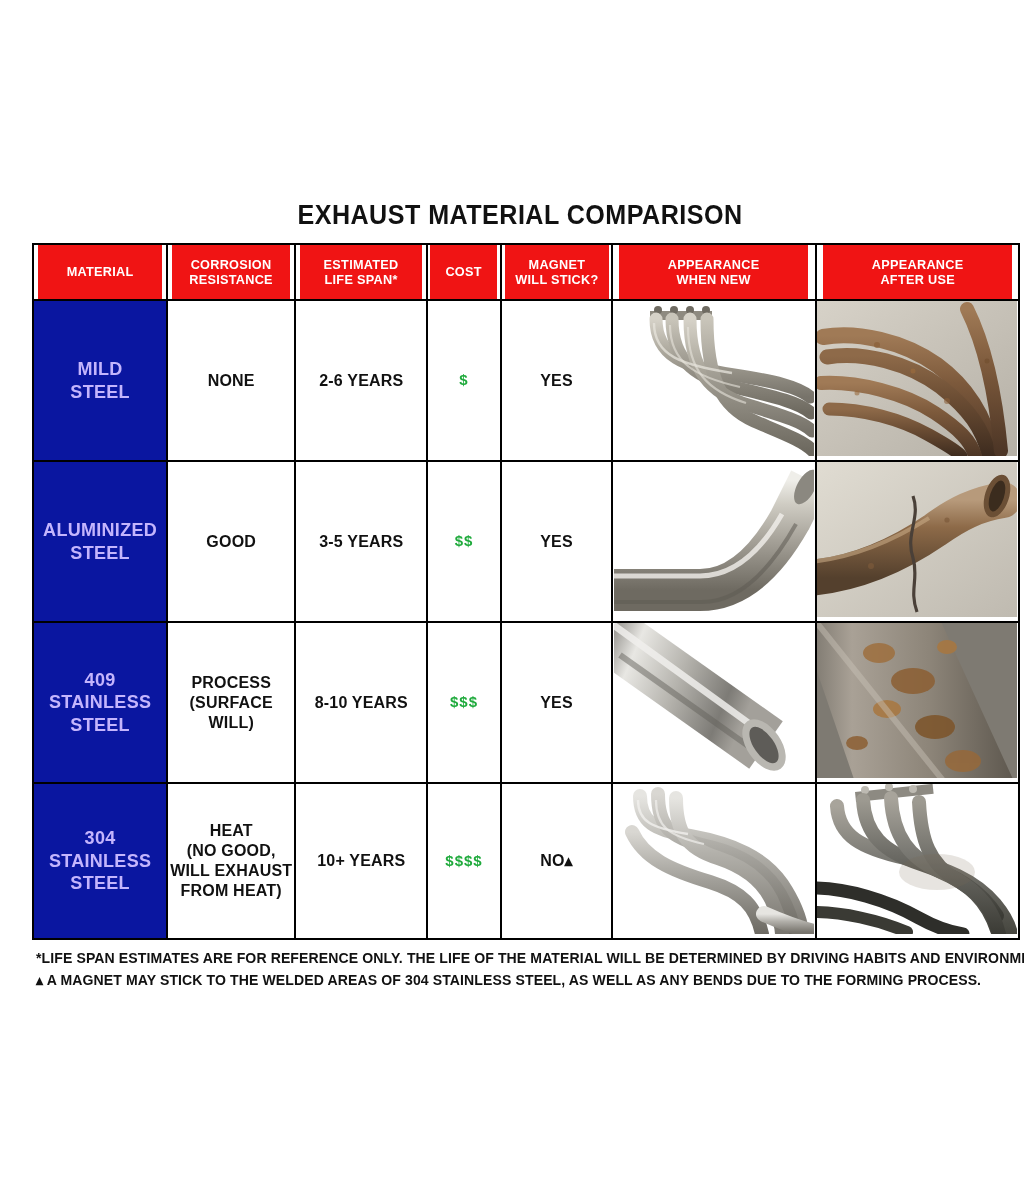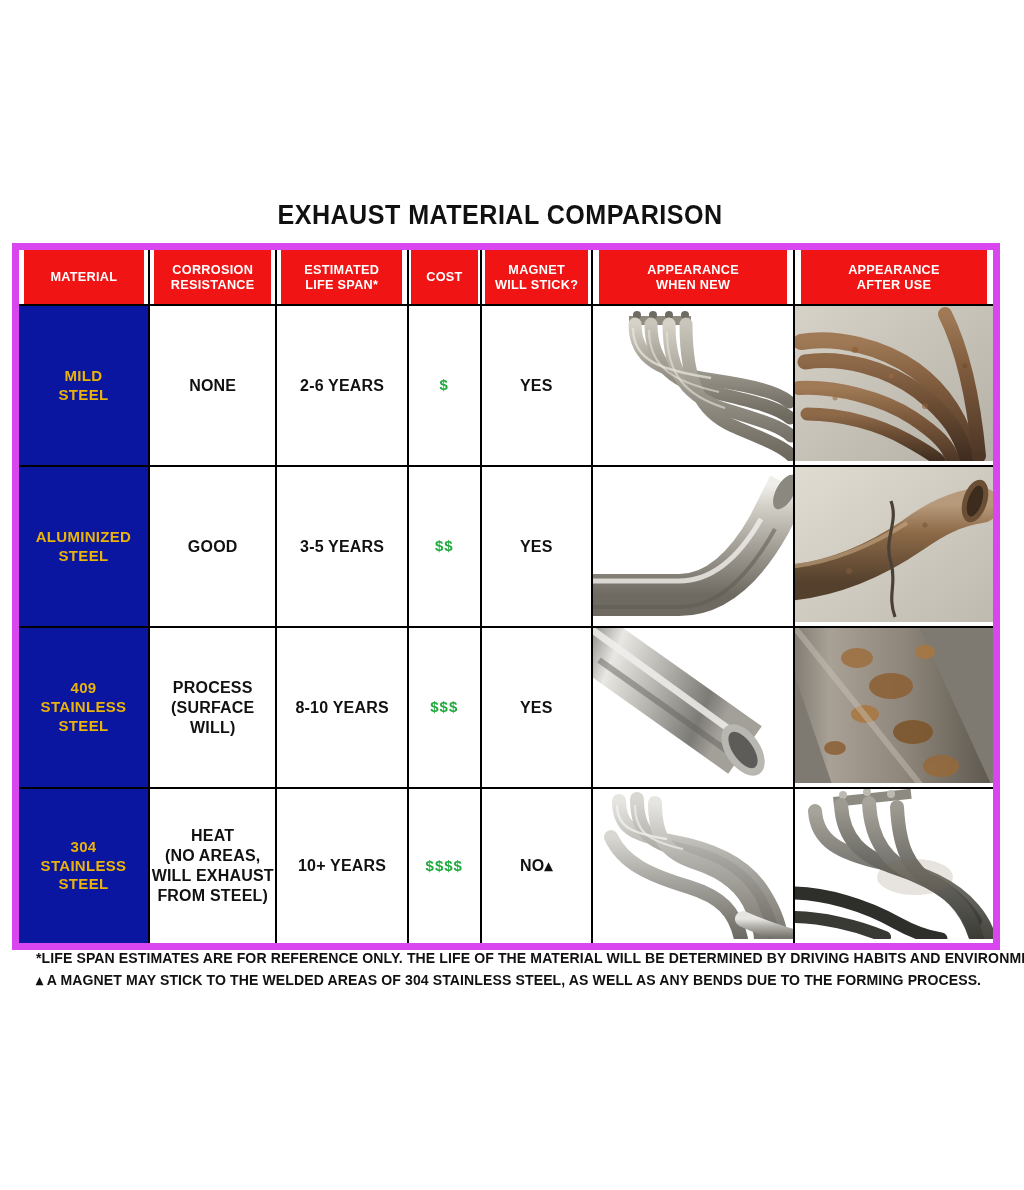--- a/index.html
+++ b/index.html
@@ -17,61 +17,61 @@
   }
   .page {
     position: absolute;
     top: 0; left: 0;
     width: 1024px;
     height: 1190px;
     background: #ffffff;
   }
   .chart-wrap {
     position: absolute;
-    left: 12px;
+    left: 32px;
     top: 200px;
     width: 976px;
   }
   .chart-title {
     text-align: center;
     font-size: 27px;
     font-weight: bold;
     letter-spacing: 0.5px;
     font-family: "Liberation Sans Narrow", "Liberation Sans", sans-serif;
     transform: scaleX(0.93);
     margin-bottom: 12px;
     color: #111111;
   }
   table.cmp {
     border-collapse: collapse;
     width: 988px;
     table-layout: fixed;
-    border: 7px solid #d946ef;
+    border: 2px solid #d946ef;
   }
   table.cmp td, table.cmp th {
     border: 2px solid #000000;
     padding: 0;
     vertical-align: middle;
     text-align: center;
   }
   thead th {
     background: #f01414;
     color: #ffffff;
     font-size: 13.5px;
     font-weight: bold;
     line-height: 1.12;
     letter-spacing: 0.3px;
     height: 54px;
     transform: scaleX(0.94);
     font-family: "Liberation Sans Narrow", "Liberation Sans", sans-serif;
   }
   td.material {
     background: #0a16a0;
-    color: #eab308;
-    font-size: 15px;
+    color: #c4b5fd;
+    font-size: 18px;
     font-weight: bold;
     line-height: 1.25;
     letter-spacing: 0.3px;
     font-family: "Liberation Sans Narrow", "Liberation Sans", sans-serif;
   }
   td.cell {
     background: #ffffff;
     color: #111111;
     font-size: 16px;
     font-weight: bold;
@@ -379,23 +379,23 @@
         </tr>
 
         <tr style="height:150px">
           <td class="material">
             <span>304</span><br>
             <span>STAINLESS</span><br>
             <span>STEEL</span>
           </td>
           <td class="cell">
             <span>HEAT</span><br>
-            <span>(NO AREAS,</span><br>
+            <span>(NO GOOD,</span><br>
             <span>WILL EXHAUST</span><br>
-            <span>FROM STEEL)</span>
+            <span>FROM HEAT)</span>
           </td>
           <td class="cell">10+ YEARS</td>
           <td class="cell cost">$$$$</td>
           <td class="cell">NO▴</td>
 
           <td class="photo">
             <div class="photo-inner">
               <svg viewBox="0 0 200 150" width="200" height="150" preserveAspectRatio="none">
                 <defs>
                   <linearGradient id="g_304" x1="0" y1="0" x2="0" y2="1">

